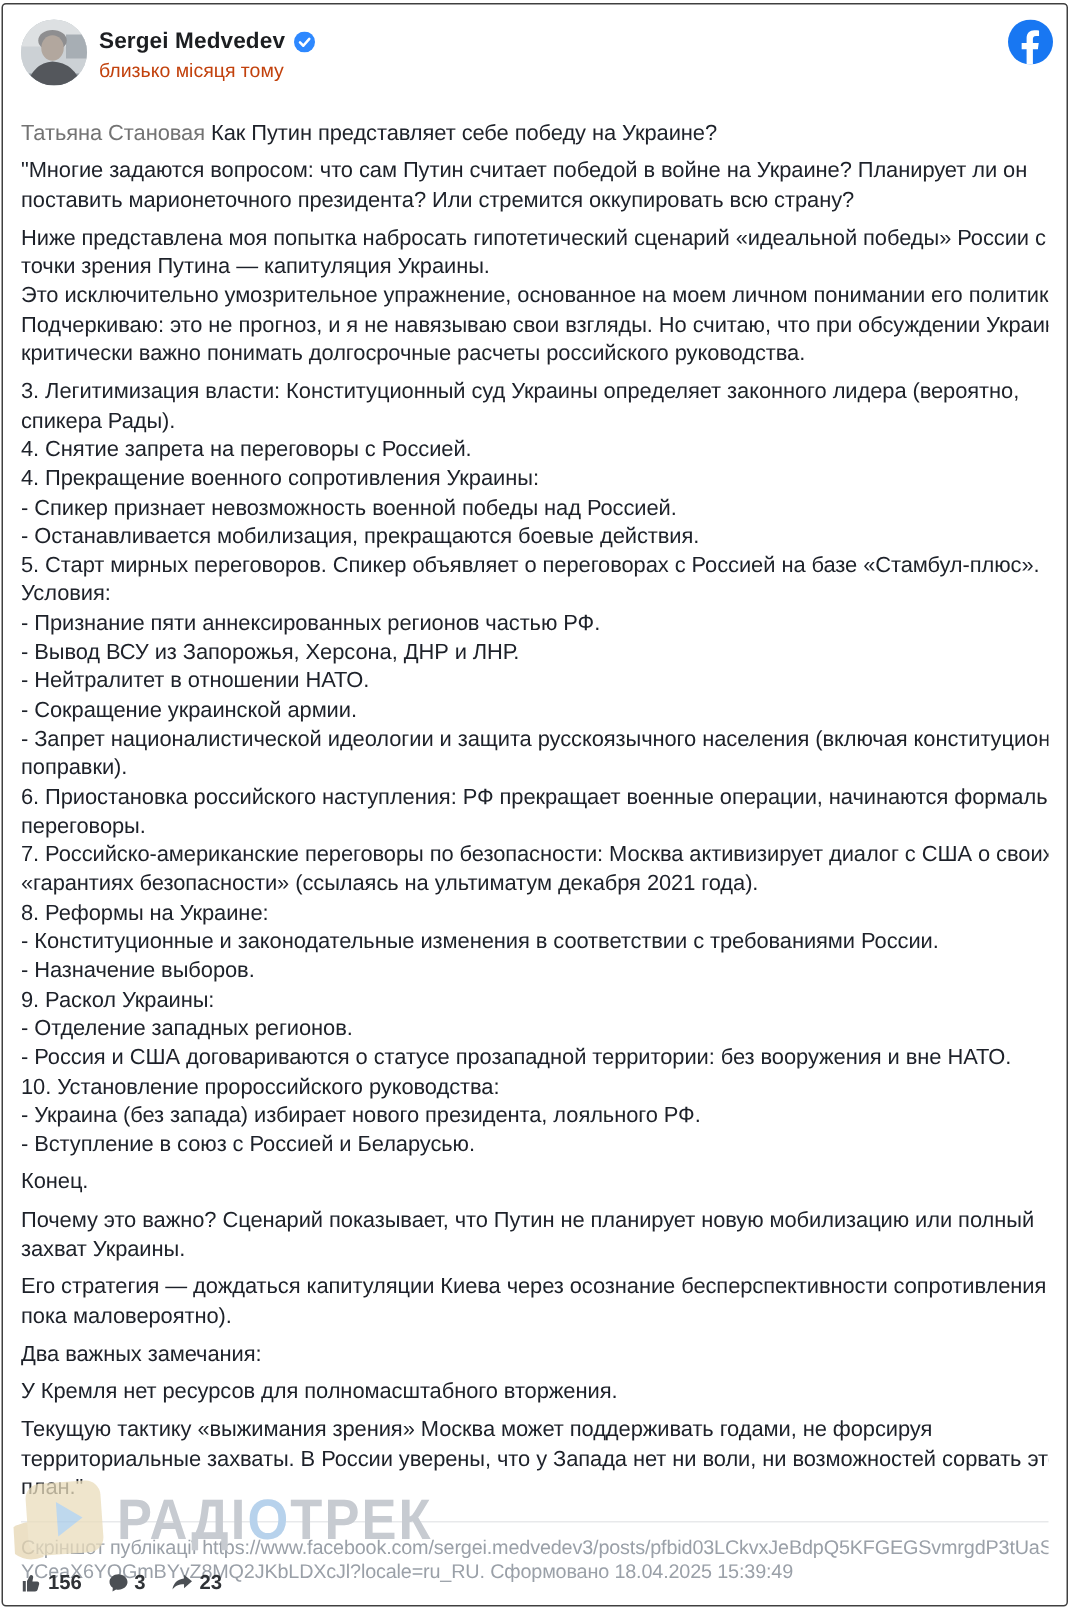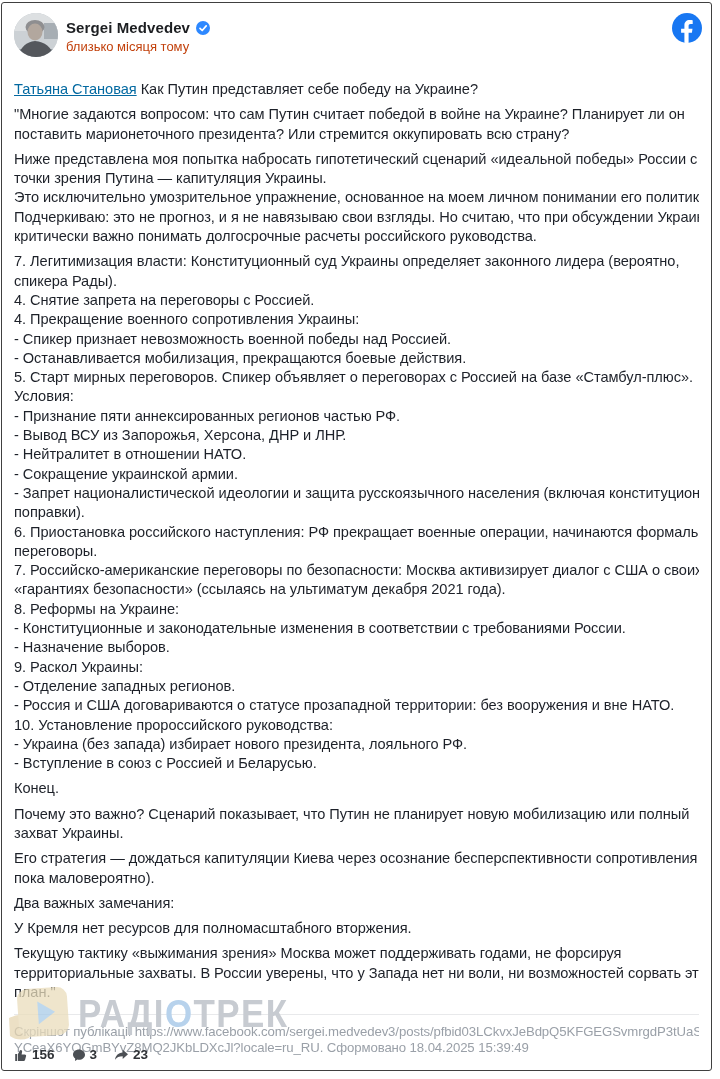--- a/index.html
+++ b/index.html
@@ -17,21 +17,21 @@
   .author-block{margin-left:52px;padding-top:4px;}
   .author-row{display:flex;align-items:center;gap:6px;}
   .author-name{font-size:15px;font-weight:bold;color:#1c1e21;letter-spacing:.1px;}
   .badge{display:inline-flex;width:14px;height:14px;}
   .timestamp{font-size:13px;color:#c2410c;margin-top:3px;}
   .fb-logo{position:absolute;right:9px;top:10px;width:30px;height:30px;}
   
   .post-body{padding:9px 12px 0;font-size:14.6px;line-height:19.3px;color:#1d2129;letter-spacing:-0.05px;}
   .para{margin:0 0 6px 0;}
   .line{white-space:nowrap;overflow:hidden;}
-  .link{color:#0369a1;cursor:pointer;text-decoration:underline;}
+  .link{color:#737373;cursor:pointer;}
   
   .divider{margin:12px 12px 0;border-top:1px solid #e8e9eb;}
   .caption{margin:9px 12px 0;font-size:13.2px;line-height:15.5px;color:#9aa0a8;letter-spacing:-0.1px;}
   .cap-line{white-space:nowrap;overflow:hidden;}
   
   .reactions{position:absolute;left:12px;top:1044px;display:flex;align-items:flex-start;gap:17px;}
   .reaction{display:flex;align-items:center;gap:4px;}
   .reaction svg{display:block;}
   .count{font-size:13.5px;font-weight:bold;color:#2f3236;}
   
@@ -87,21 +87,21 @@
           <div class="line">поставить марионеточного президента? Или стремится оккупировать всю страну?</div>
         </div>
         <div class="para">
           <div class="line">Ниже представлена моя попытка набросать гипотетический сценарий «идеальной победы» России с</div>
           <div class="line">точки зрения Путина — капитуляция Украины.</div>
           <div class="line">Это исключительно умозрительное упражнение, основанное на моем личном понимании его политики.</div>
           <div class="line">Подчеркиваю: это не прогноз, и я не навязываю свои взгляды. Но считаю, что при обсуждении Украины</div>
           <div class="line">критически важно понимать долгосрочные расчеты российского руководства.</div>
         </div>
         <div class="para">
-          <div class="line">7. Легитимизация власти: Конституционный суд Украины определяет законного лидера (вероятно,</div>
+          <div class="line">3. Легитимизация власти: Конституционный суд Украины определяет законного лидера (вероятно,</div>
           <div class="line">спикера Рады).</div>
           <div class="line">4. Снятие запрета на переговоры с Россией.</div>
           <div class="line">4. Прекращение военного сопротивления Украины:</div>
           <div class="line">- Спикер признает невозможность военной победы над Россией.</div>
           <div class="line">- Останавливается мобилизация, прекращаются боевые действия.</div>
           <div class="line">5. Старт мирных переговоров. Спикер объявляет о переговорах с Россией на базе «Стамбул-плюс».</div>
           <div class="line">Условия:</div>
           <div class="line">- Признание пяти аннексированных регионов частью РФ.</div>
           <div class="line">- Вывод ВСУ из Запорожья, Херсона, ДНР и ЛНР.</div>
           <div class="line">- Нейтралитет в отношении НАТО.</div>

